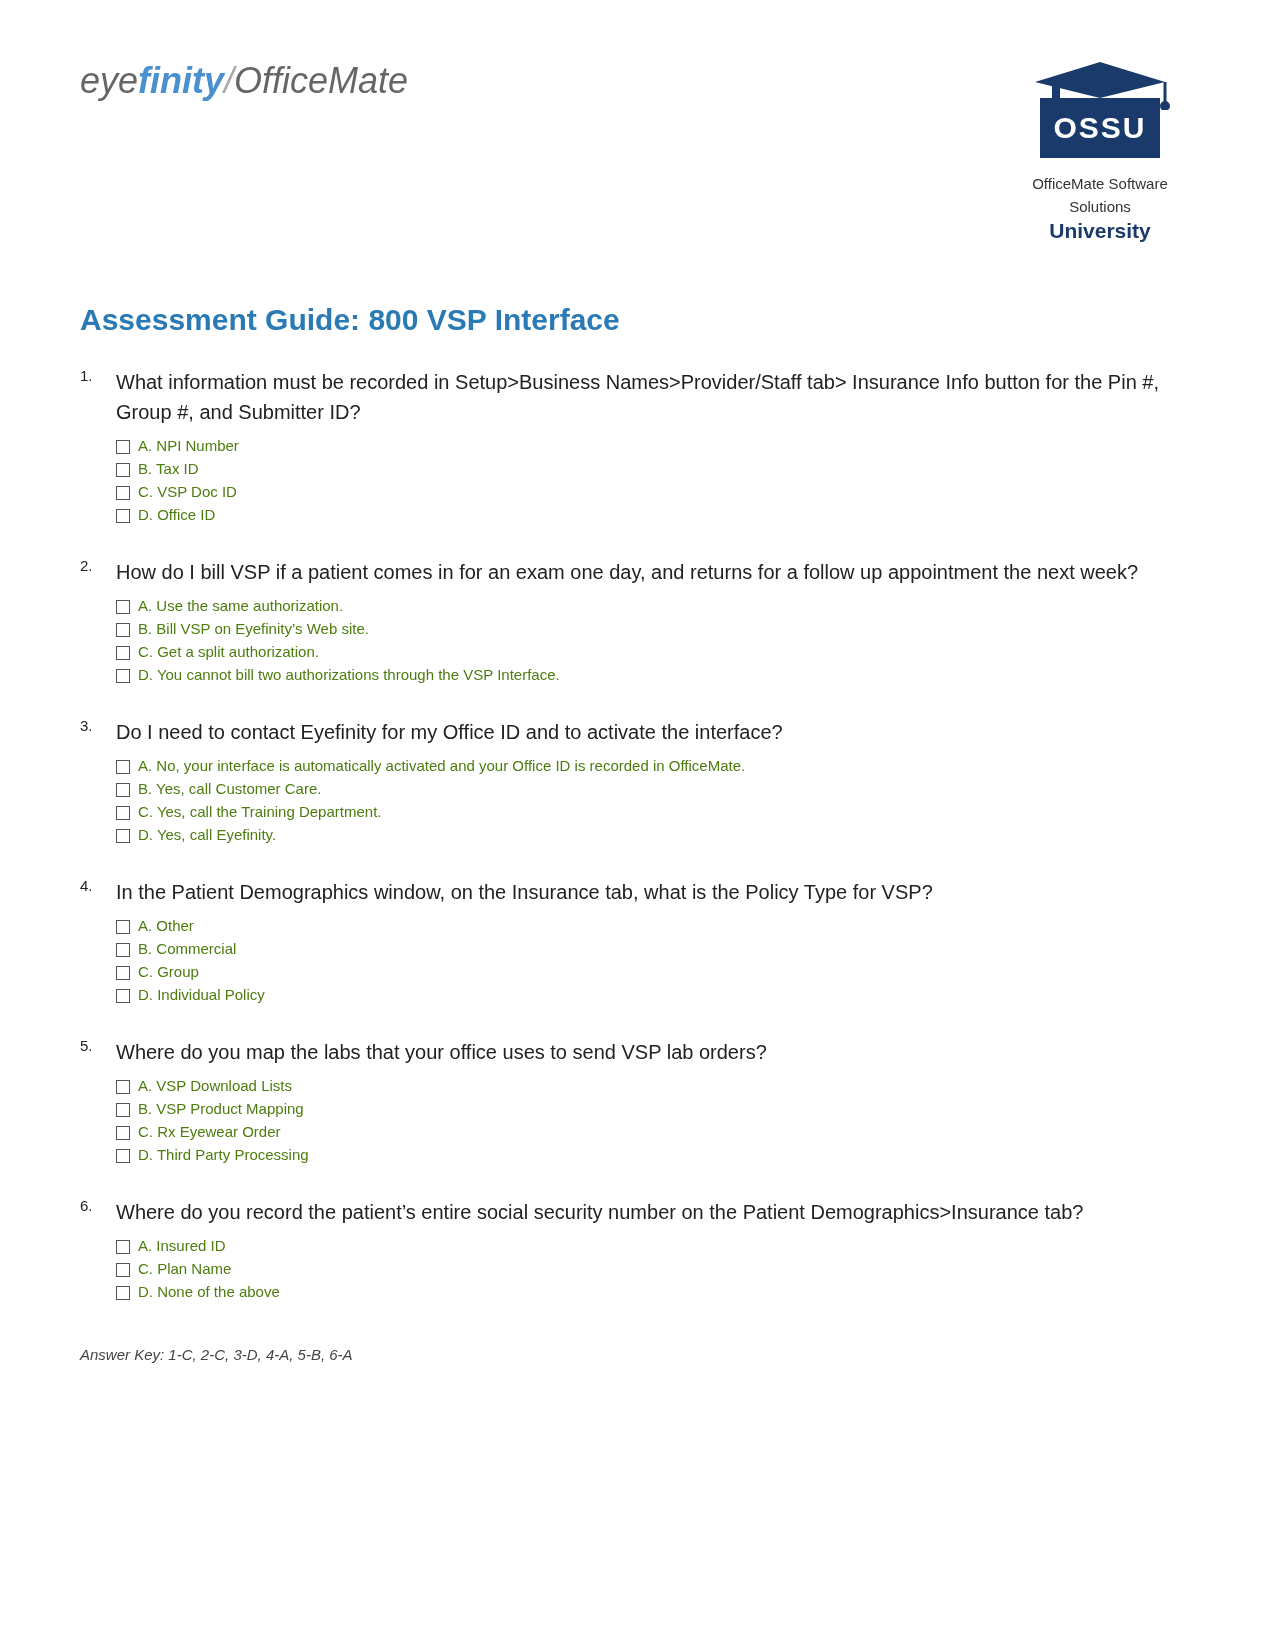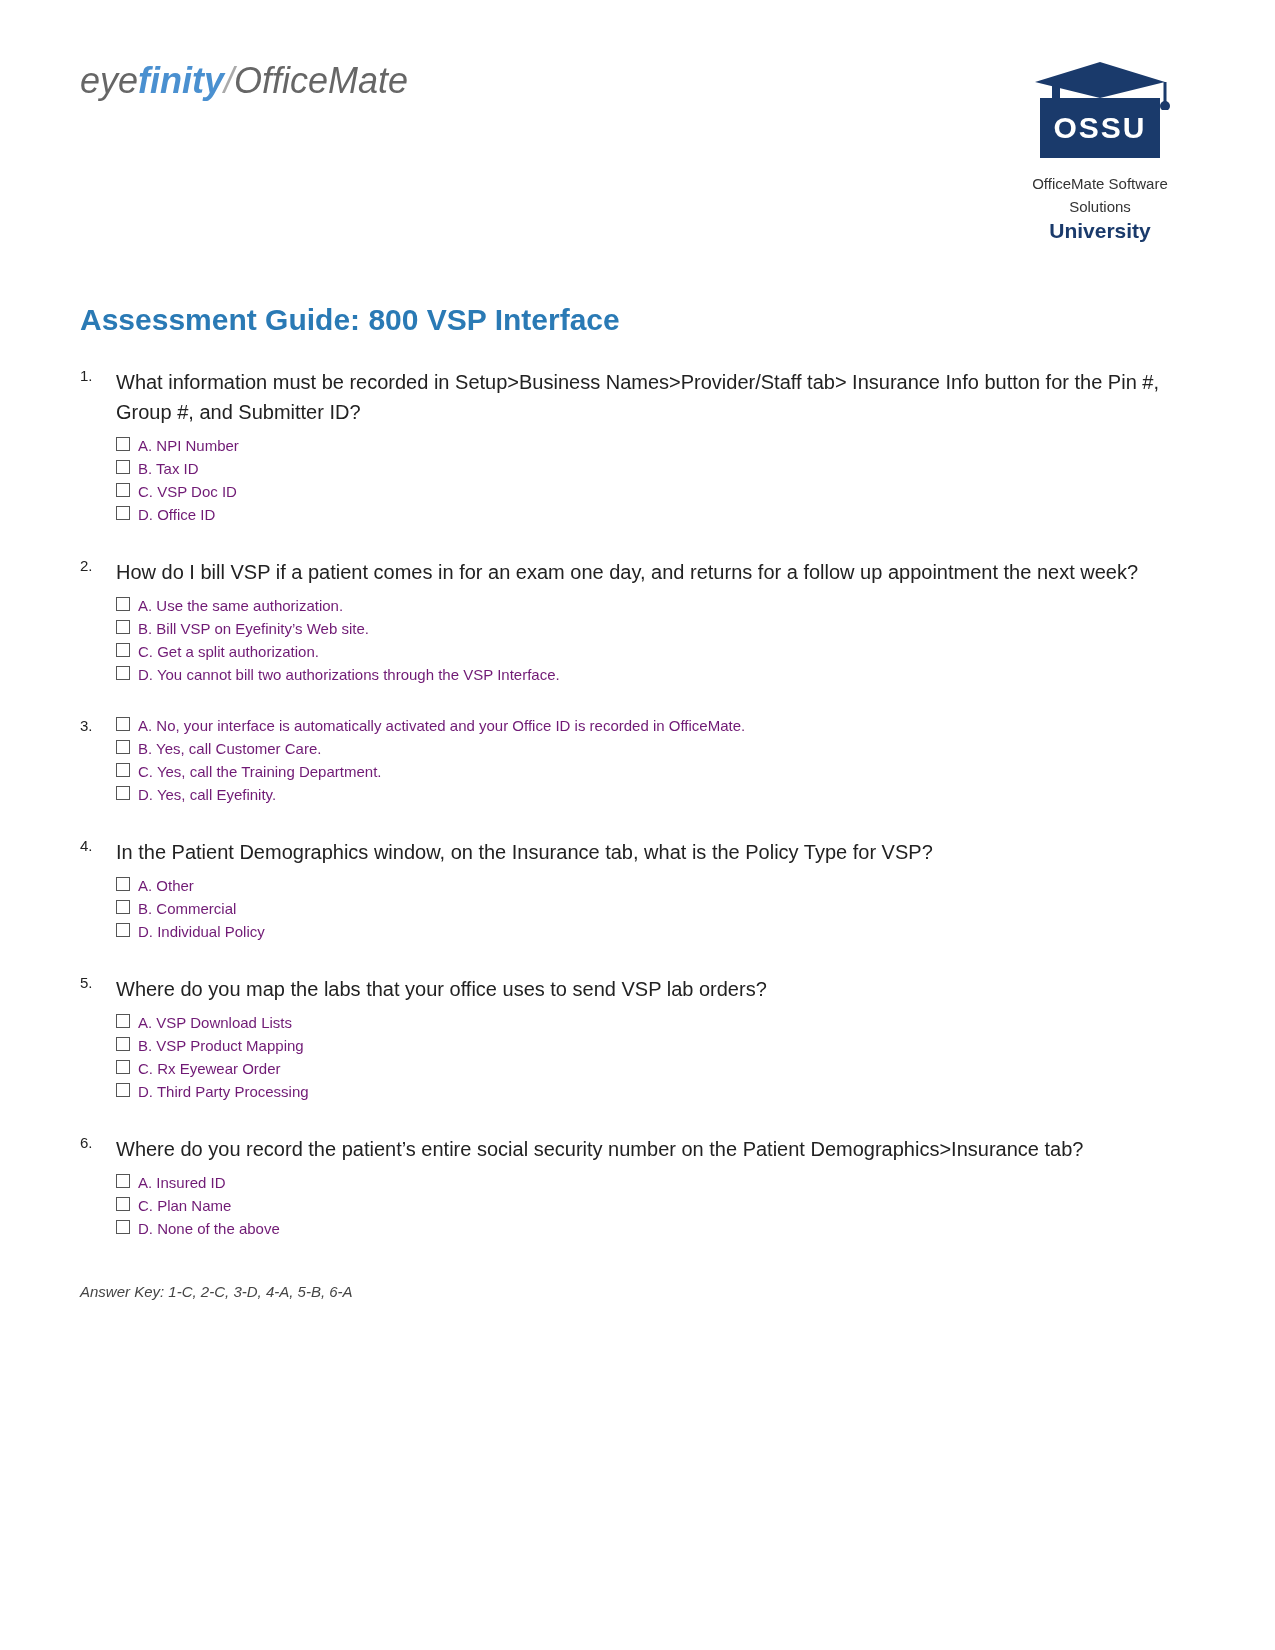--- a/index.html
+++ b/index.html
@@ -76,25 +76,25 @@
       margin-bottom: 10px;
     }
 
     .answer-options {
       list-style: none;
       padding: 0;
     }
 
     .answer-option {
       display: flex;
-      align-items: flex-start;
+      align-items: flex-end;
       gap: 8px;
       margin-bottom: 6px;
       font-size: 15px;
-      color: #701a75;
+      color: #4d7c0f;
     }
 
     .checkbox {
       width: 14px;
       height: 14px;
       border: 1.5px solid #555;
       display: inline-block;
       flex-shrink: 0;
       background: white;
     }
@@ -265,20 +265,21 @@
             <li class="answer-option">
               <span class="checkbox"></span>
               <span>D.  You cannot bill two authorizations through the VSP Interface.</span>
             </li>
           </ul>
         </div>
       </li>
       <li class="question-item">
         <span class="question-number">3.</span>
         <div class="question-content">
+          <p class="question-text">Do I need to contact Eyefinity for my Office ID and to activate the interface?</p>
           <ul class="answer-options">
             <li class="answer-option">
               <span class="checkbox"></span>
               <span>A.  No, your interface is automatically activated and your Office ID is recorded in OfficeMate.</span>
             </li>
             <li class="answer-option">
               <span class="checkbox"></span>
               <span>B.  Yes, call Customer Care.</span>
             </li>
             <li class="answer-option">
@@ -300,20 +301,24 @@
             <li class="answer-option">
               <span class="checkbox"></span>
               <span>A.  Other</span>
             </li>
             <li class="answer-option">
               <span class="checkbox"></span>
               <span>B.  Commercial</span>
             </li>
             <li class="answer-option">
               <span class="checkbox"></span>
+              <span>C.  Group</span>
+            </li>
+            <li class="answer-option">
+              <span class="checkbox"></span>
               <span>D.  Individual Policy</span>
             </li>
           </ul>
         </div>
       </li>
       <li class="question-item">
         <span class="question-number">5.</span>
         <div class="question-content">
           <p class="question-text">Where do you map the labs that your office uses to send VSP lab orders?</p>
           <ul class="answer-options">

